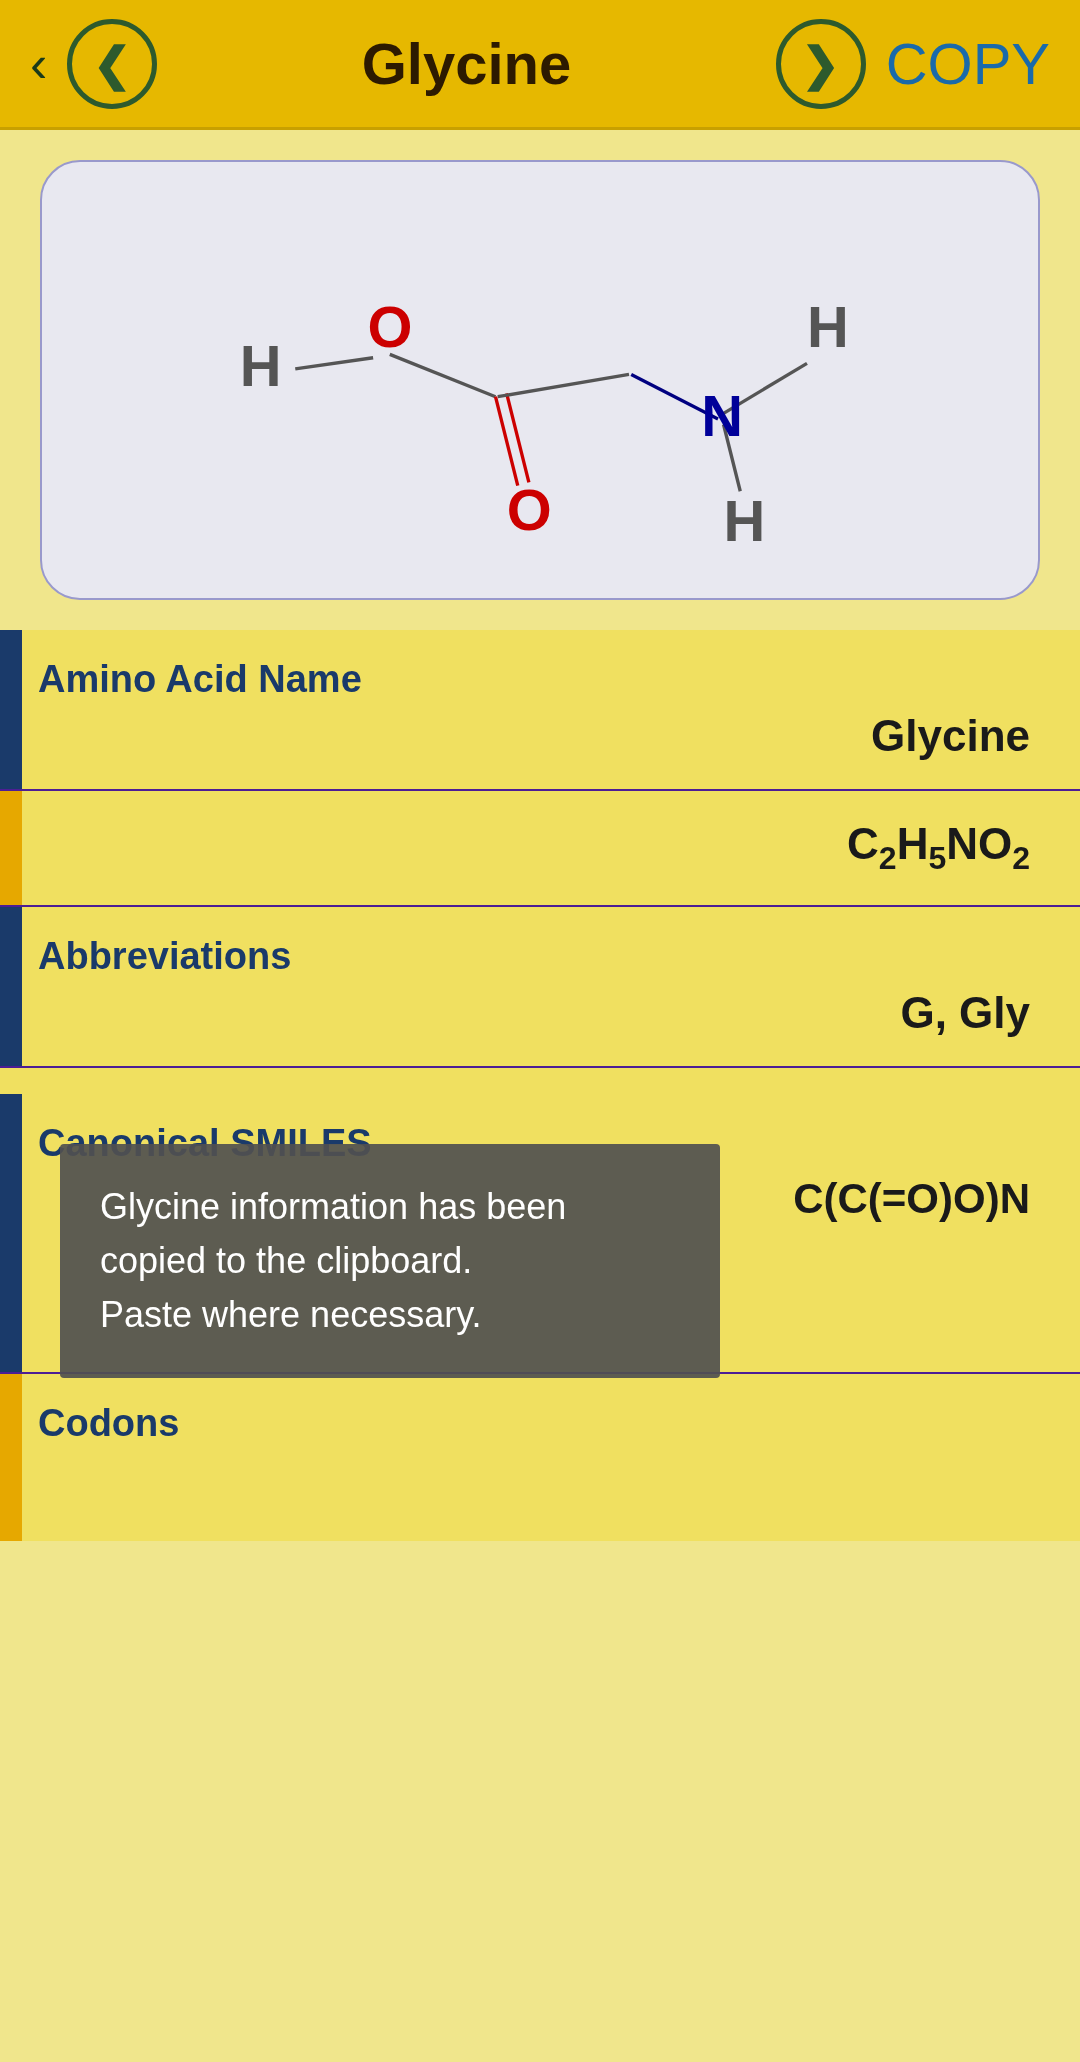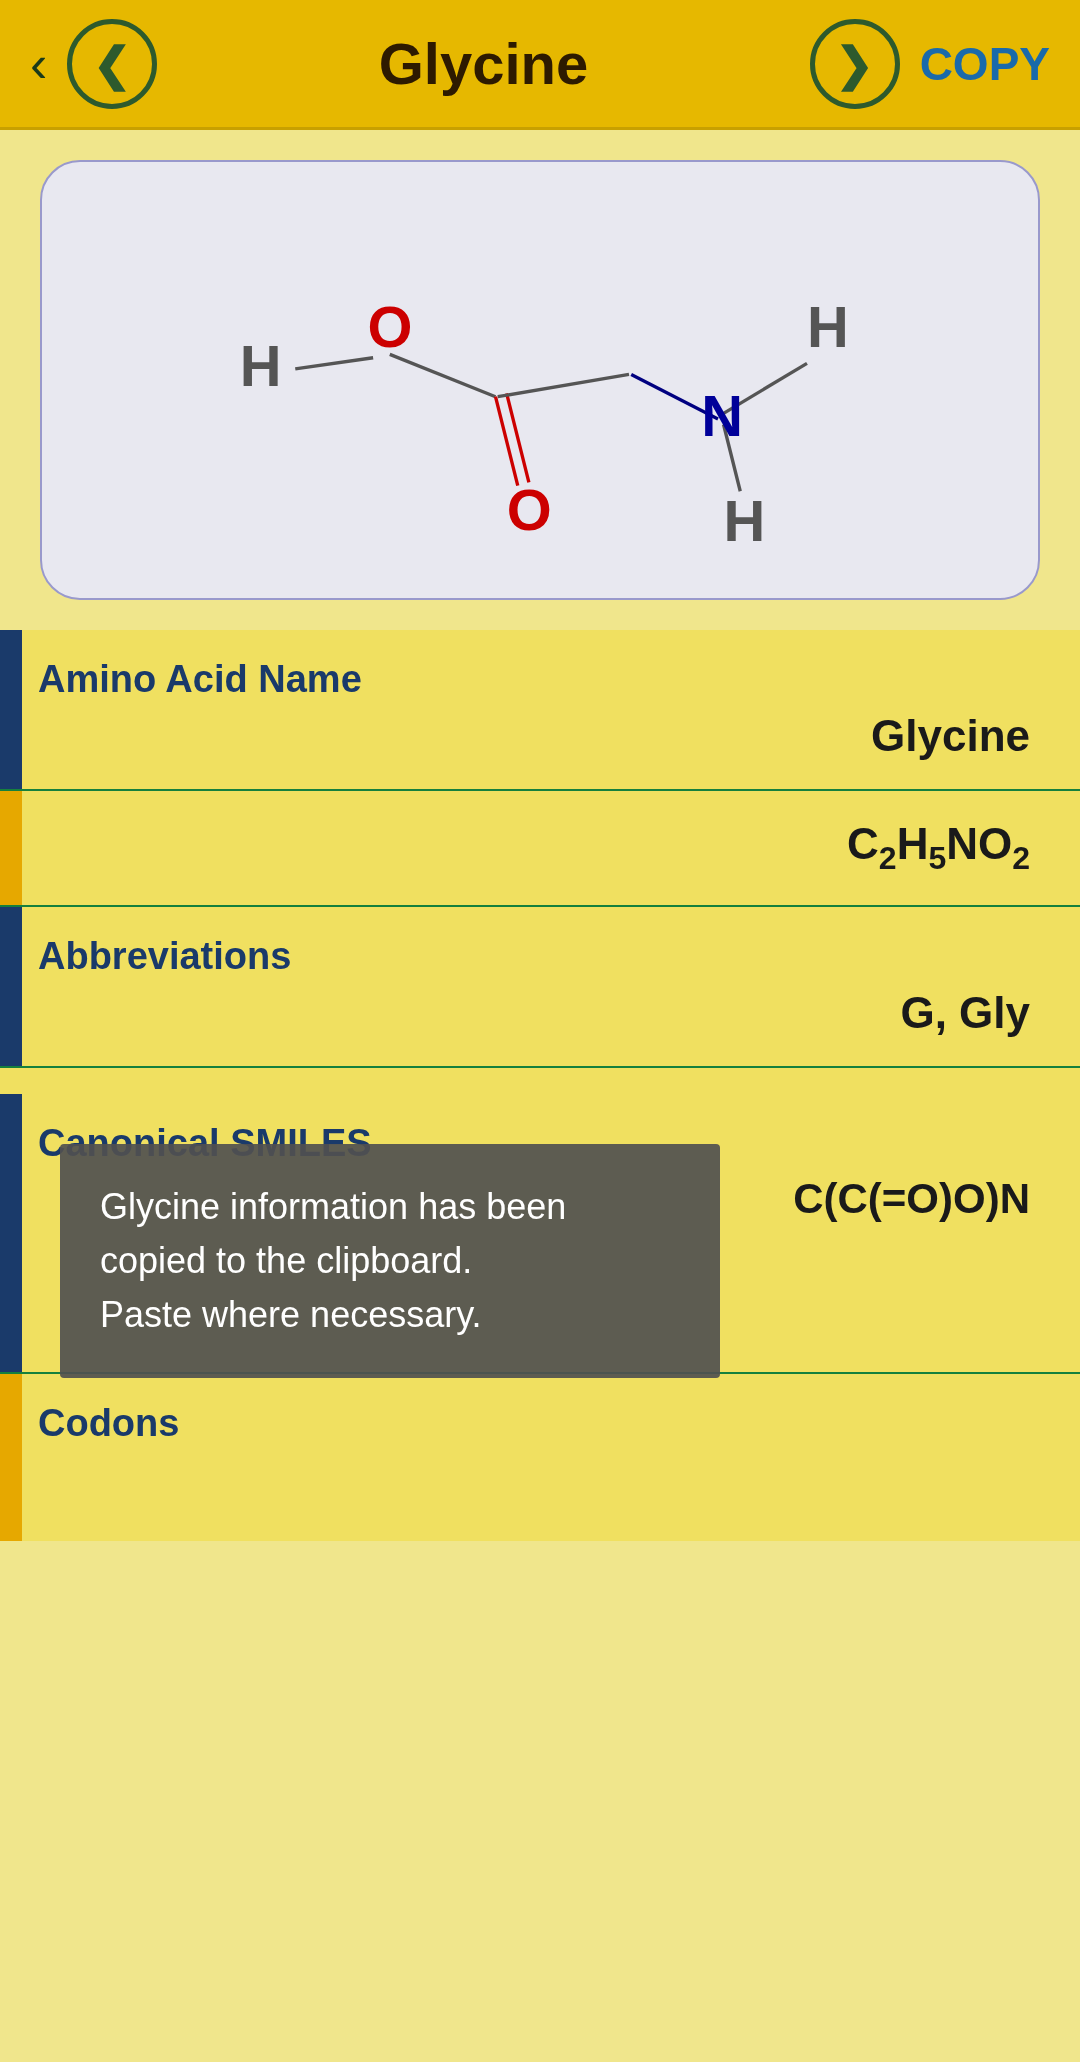--- a/index.html
+++ b/index.html
@@ -63,22 +63,22 @@
       flex: 1;
     }
 
     .header-right {
       display: flex;
       align-items: center;
       gap: 20px;
     }
 
     .copy-text {
-      font-size: 46px;
-      font-weight: bold;
+      font-size: 58px;
+      font-weight: normal;
       color: #1a6aaa;
       cursor: pointer;
     }
 
     
     .molecule-container {
       background: #e8e8f0;
       margin: 30px 40px;
       border-radius: 40px;
       border: 2px solid #9999cc;
@@ -97,21 +97,21 @@
     
     .info-section {
       background: #f0e060;
       padding: 0;
     }
 
     .info-row {
       display: flex;
       flex-direction: column;
       padding: 28px 40px 28px 20px;
-      border-bottom: 2px solid #15803d;
+      border-bottom: 2px solid #4c1d95;
       position: relative;
     }
 
     .info-row::before {
       content: '';
       position: absolute;
       left: 0;
       top: 0;
       bottom: 0;
       width: 22px;

